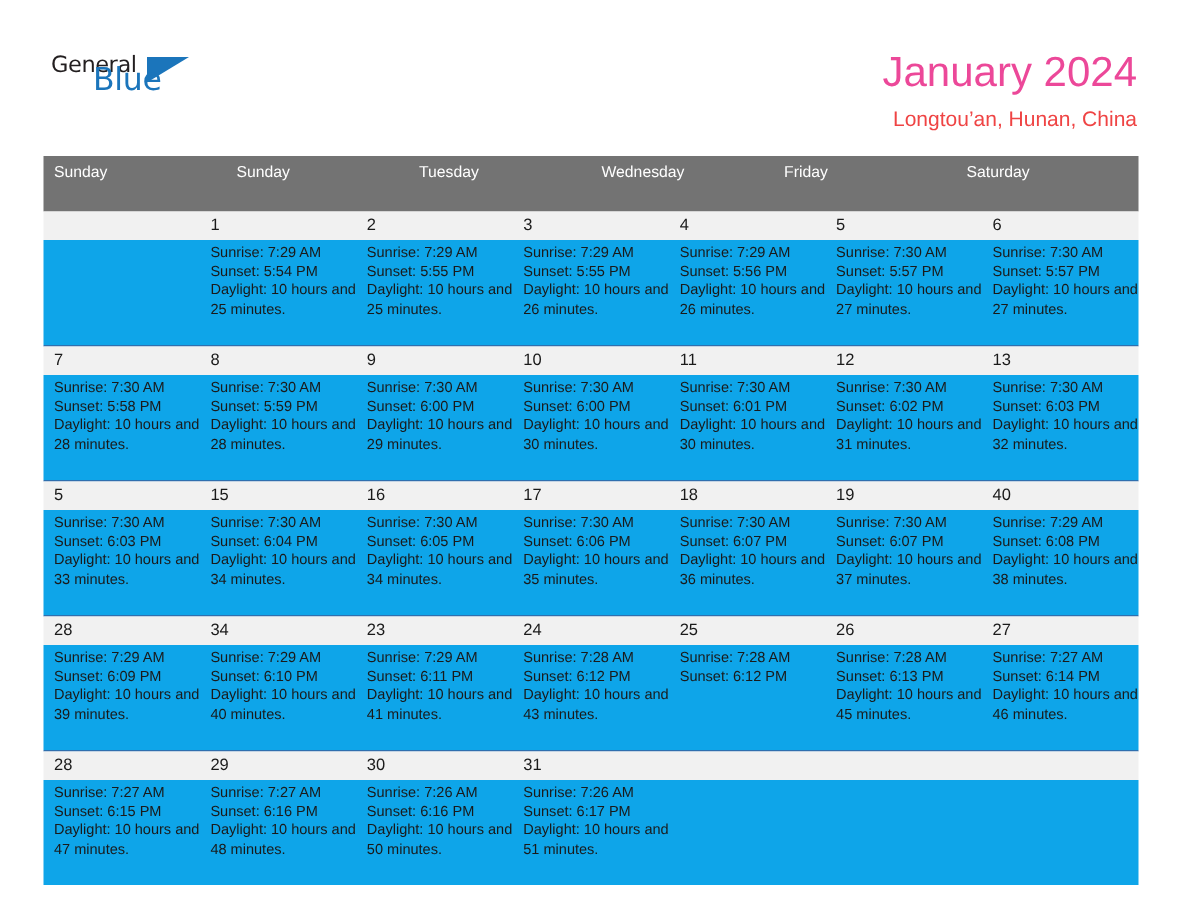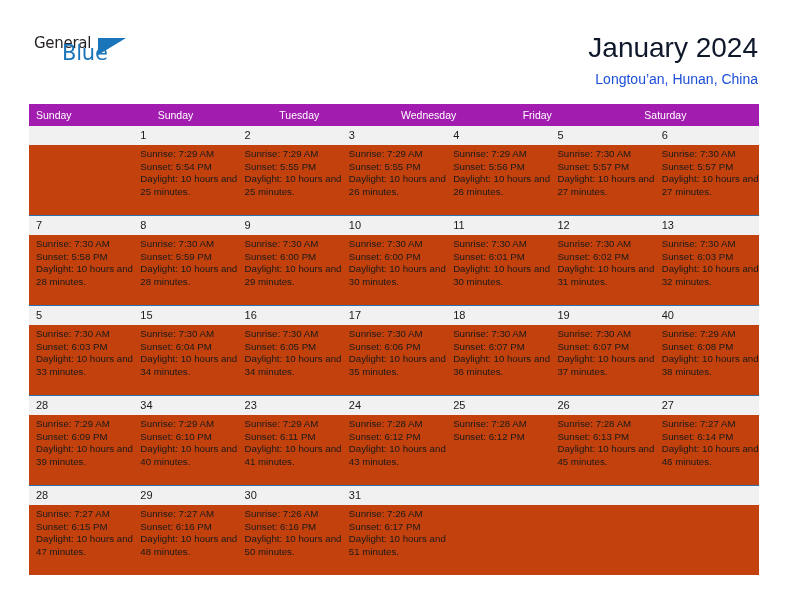--- a/index.html
+++ b/index.html
@@ -70,45 +70,45 @@
 
   .title-block {
     position: absolute;
     right: 0;
     top: 0;
     text-align: right;
   }
   .cal-title {
     font-size: 28px;
     font-weight: 400;
-    color: #0f172a;
+    color: #ec4899;
     line-height: 36px;
     white-space: nowrap;
   }
   .cal-subtitle {
     font-size: 14px;
     font-weight: 400;
-    color: #1d4ed8;
+    color: #ef4444;
     line-height: 22px;
     margin-top: 2px;
     white-space: nowrap;
   }
 
   
   .calendar {
     position: absolute;
     left: 29px;
     top: 104px;
     width: 730px;
   }
 
   .weekday-header {
     display: flex;
-    background: #a21caf;
-    height: 22px;
+    background: #737373;
+    height: 37px;
   }
   .weekday-cell {
     flex: 1 1 0;
     color: #ffffff;
     font-size: 10.5px;
     line-height: 22px;
     padding-left: 7px;
     box-sizing: border-box;
     white-space: nowrap;
   }
@@ -120,21 +120,21 @@
     border-top: none;
   }
 
   .week-daynum {
     display: flex;
     background: #f1f1f1;
     height: 19px;
   }
   .week-body {
     display: flex;
-    background: #c2410c;
+    background: #0ea5e9;
     height: 70px;
   }
 
   .daynum-cell {
     flex: 1 1 0;
     font-size: 11px;
     line-height: 19px;
     padding-left: 7px;
     box-sizing: border-box;
     color: #1a1a1a;

